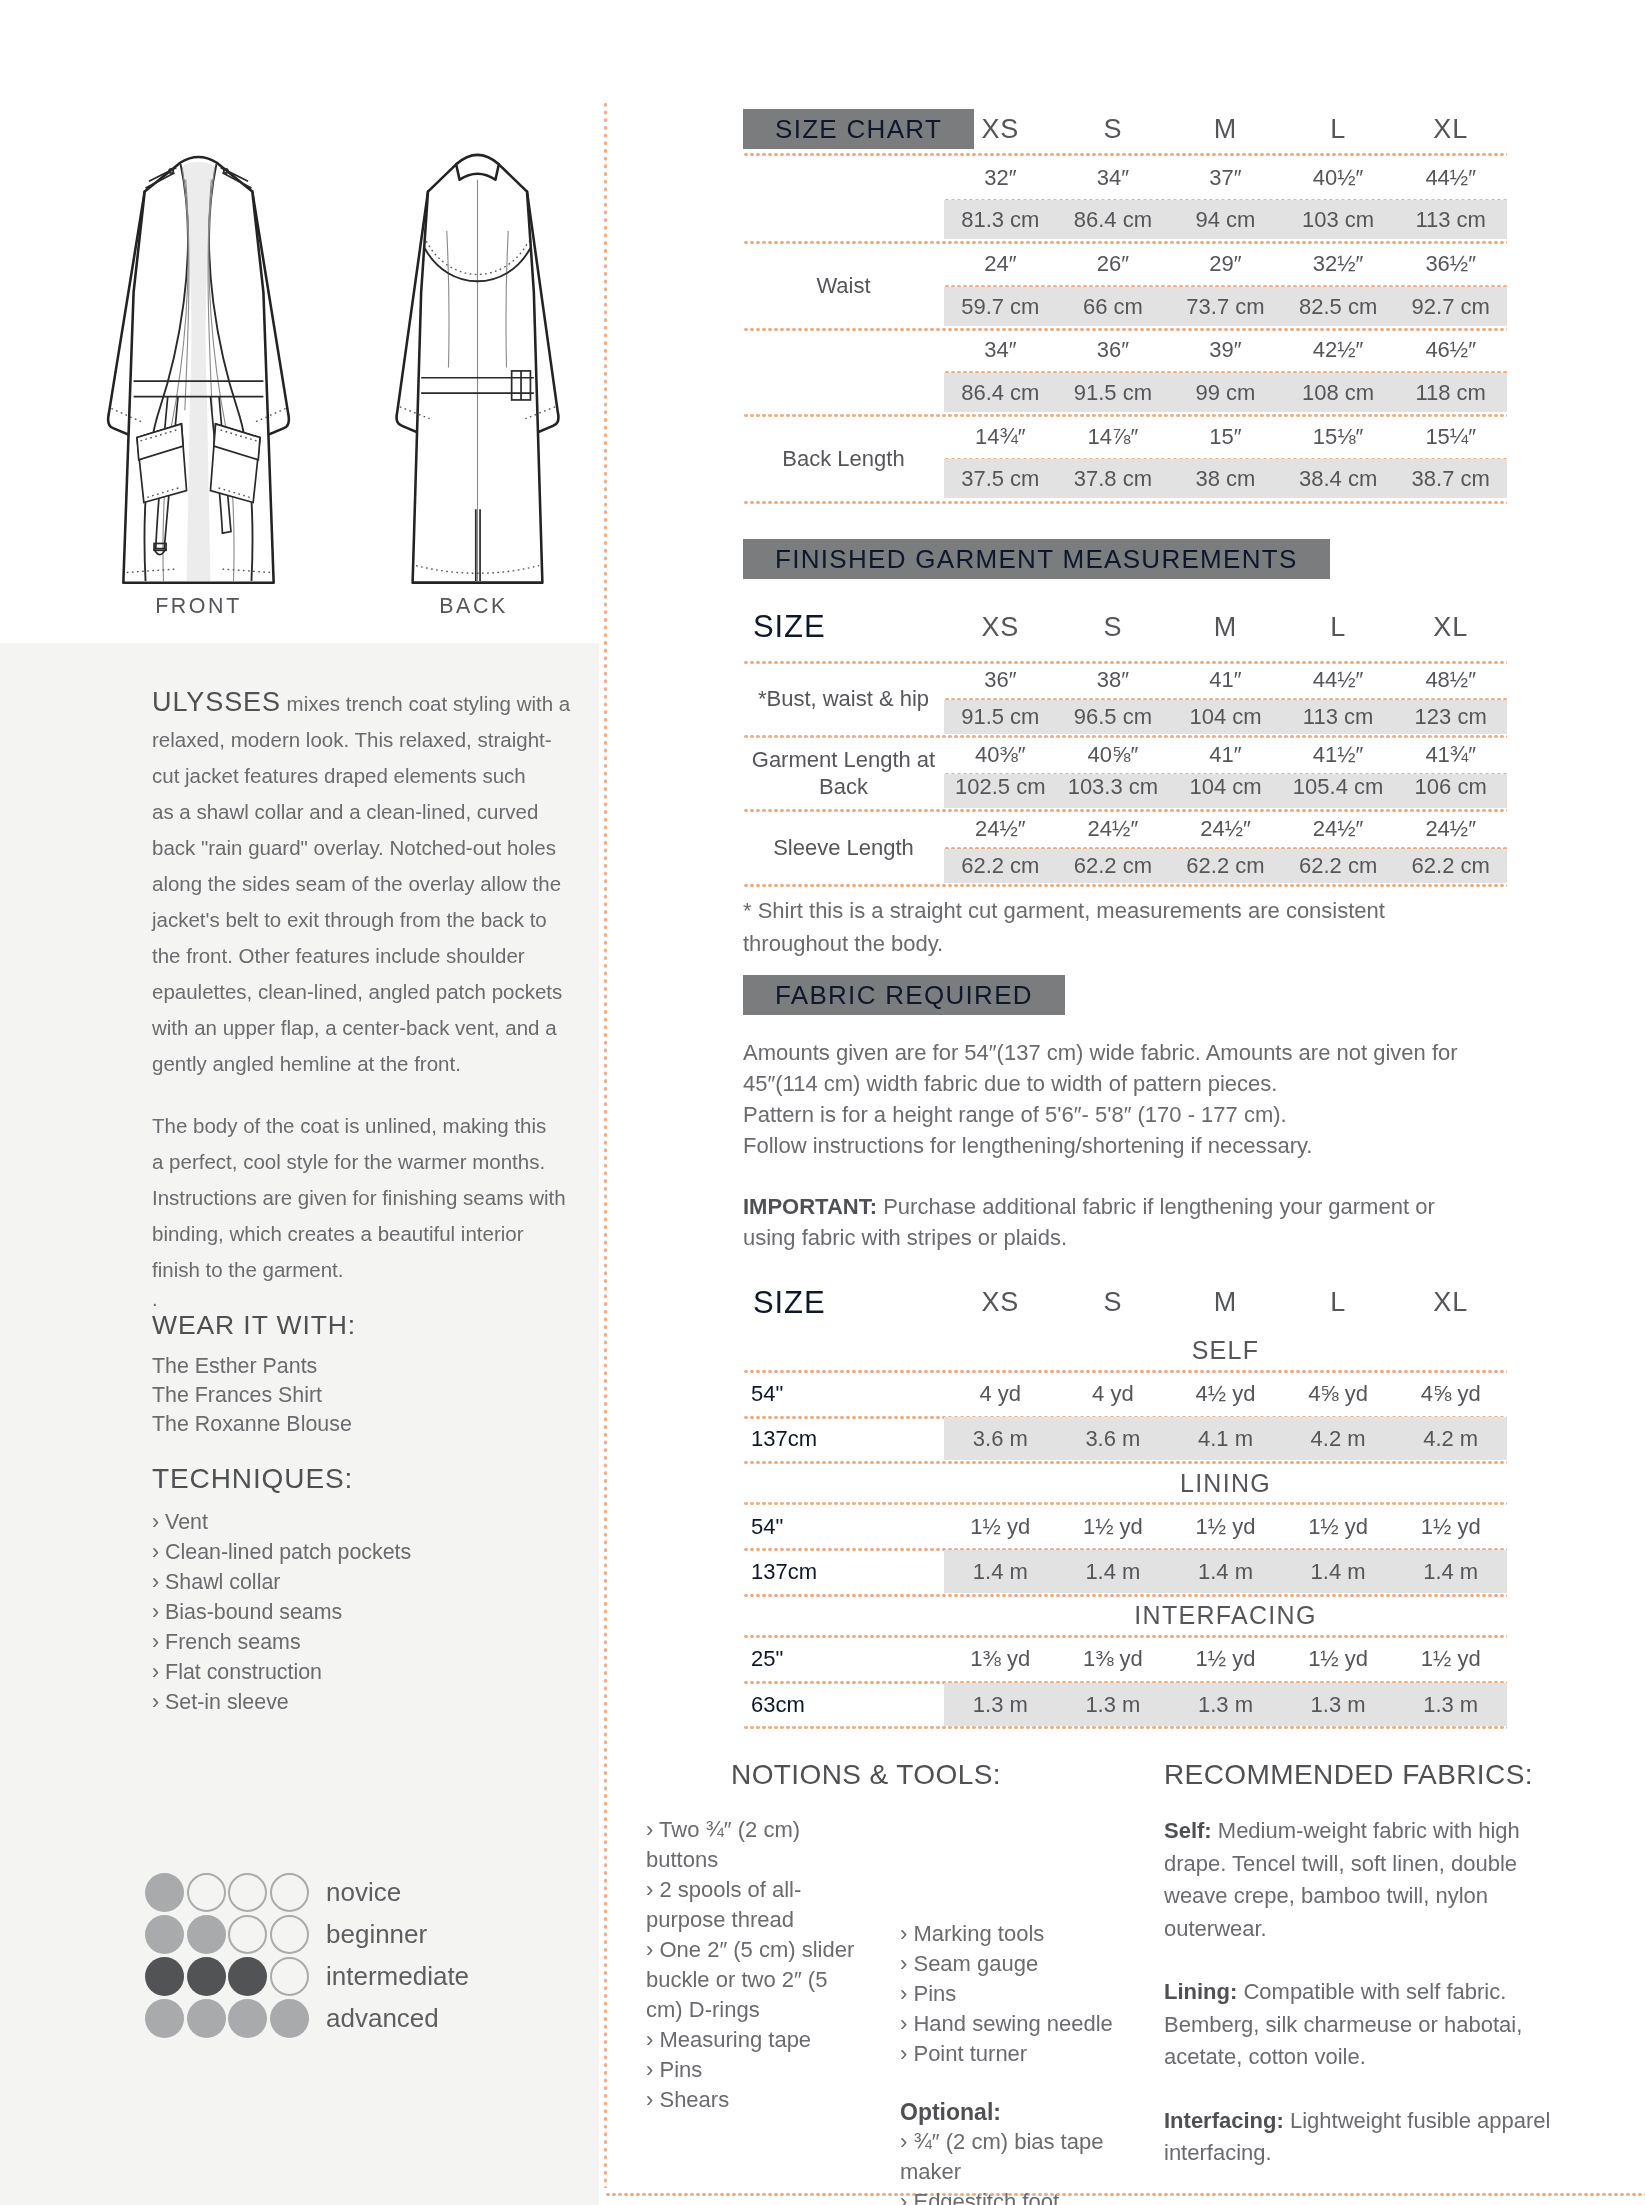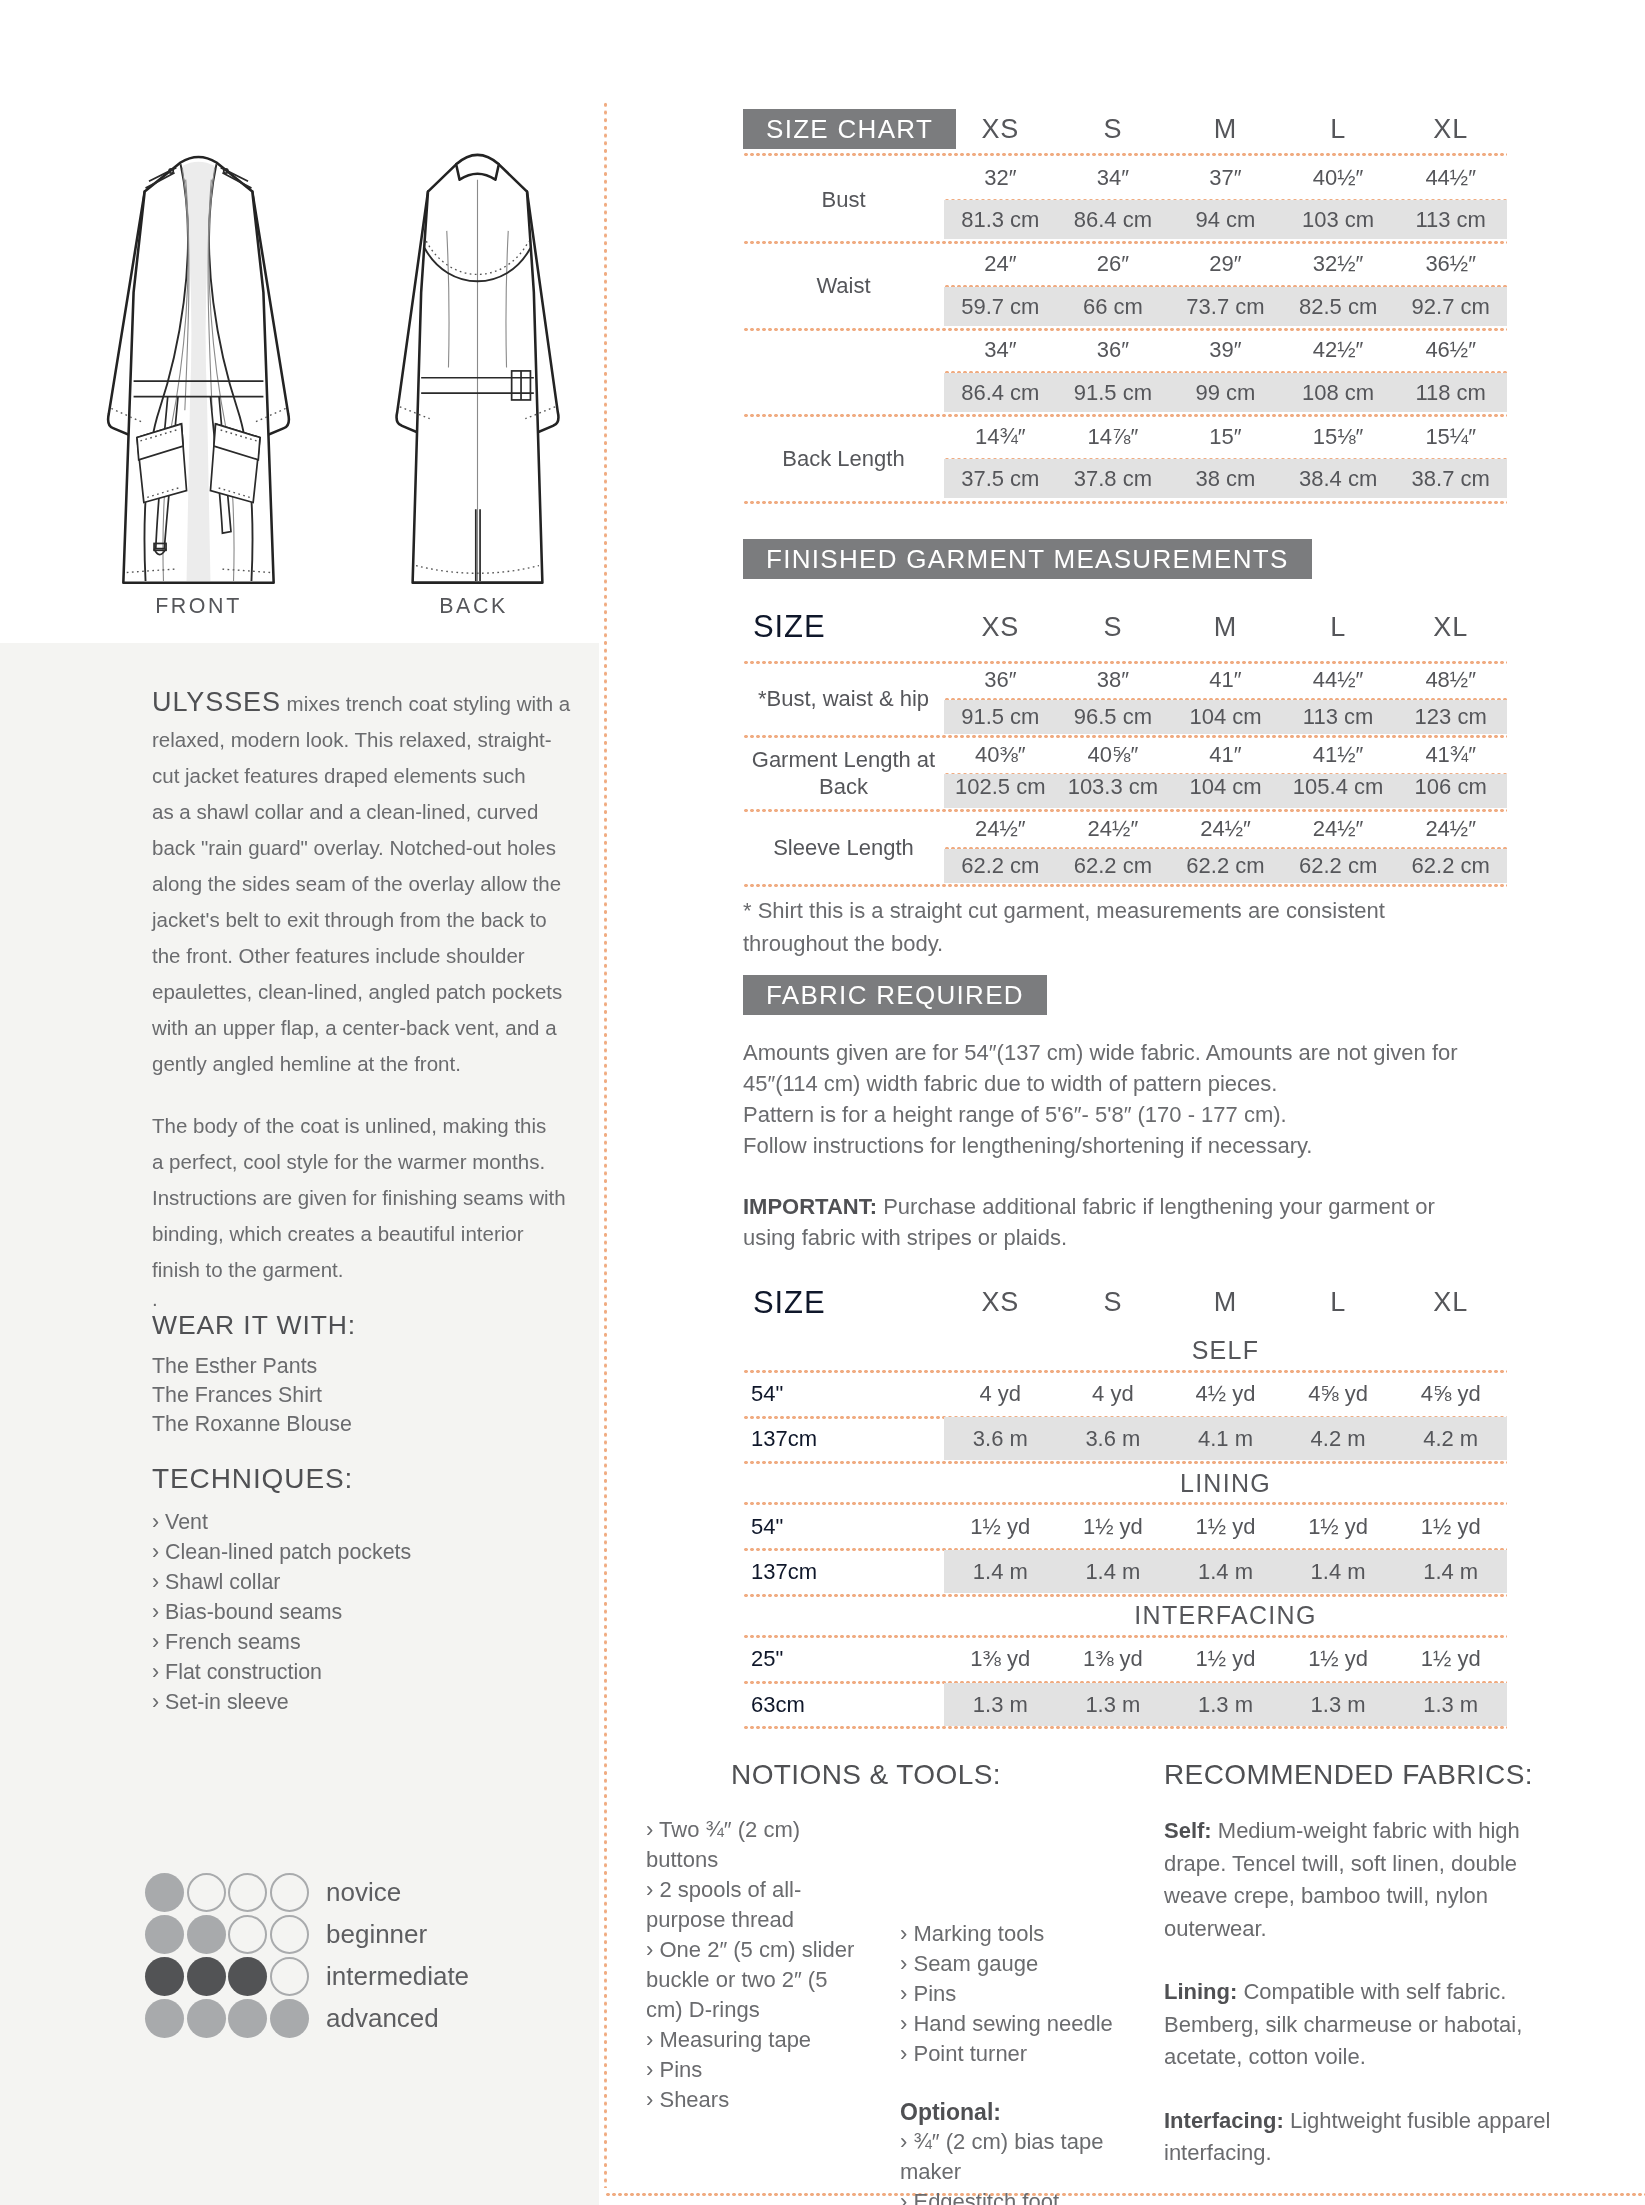--- a/index.html
+++ b/index.html
@@ -1,21 +1,21 @@
 <!DOCTYPE html>
 <html style="font-size:13.7px"><head>
 <meta charset="utf-8">
 <style>
   html,body{margin:0;padding:0;background:#fff;}
   .page{position:relative;width:1646px;height:2205px;background:#ffffff;overflow:hidden;
         font-family:"Liberation Sans","DejaVu Sans",sans-serif;color:#6a6b6e;}
   
   .abs{position:absolute;}
-  .bar{position:absolute;background:#7b7c7e;color:#ffffff;font-size:26px;letter-spacing:1.3px;
-       height:40px;line-height:40px;padding:0 23px;white-space:nowrap;}
+  .bar{position:absolute;background:#7b7c7e;color:#0f172a;font-size:26px;letter-spacing:1.3px;
+       height:40px;line-height:40px;padding:0 32px;white-space:nowrap;}
   .dots-h{position:absolute;height:5.1px;
           background-image:radial-gradient(circle,#f0ac82 1.6px,transparent 2px);
           background-size:6px 5.1px;background-repeat:repeat-x;background-position:0 50%;}
   .dots-v{position:absolute;width:5.1px;
           background-image:radial-gradient(circle,#f0ac82 1.6px,transparent 2px);
           background-size:5.1px 7.7px;background-repeat:repeat-y;background-position:50% 0;}
   .vals{position:absolute;display:grid;grid-template-columns:repeat(5,1fr);align-items:center;
         text-align:center;font-size:22px;color:#55565a;}
   .sizeletters{position:absolute;display:grid;grid-template-columns:repeat(5,1fr);align-items:center;
         text-align:center;font-size:27px;color:#55565a;letter-spacing:0.9px;}
@@ -226,21 +226,20 @@
   <div class="bar" style="left:743px;top:109px;">SIZE CHART</div>
   <div class="sizeletters" style="left:944px;top:109px;width:563px;height:40px;">
     <span>XS</span>
     <span>S</span>
     <span>M</span>
     <span>L</span>
     <span>XL</span>
   </div>
   <div class="dots-h" style="left:743px;top:152px;width:764px;"></div>
 
-  <div class="rowlabel" style="left:743px;top:157px;width:201px;height:84px;">Bust</div>
   <div class="vals" style="left:944px;top:157px;width:563px;height:41px;">
     <span>32″</span>
       <span>34″</span>
       <span>37″</span>
       <span>40½″</span>
       <span>44½″</span>
   </div>
   <div class="dots-h" style="left:944px;top:198px;width:563px;"></div>
   <div class="grayband" style="left:944px;top:200px;width:563px;height:39px;"></div>
   <div class="vals" style="left:944px;top:200px;width:563px;height:39px;">

